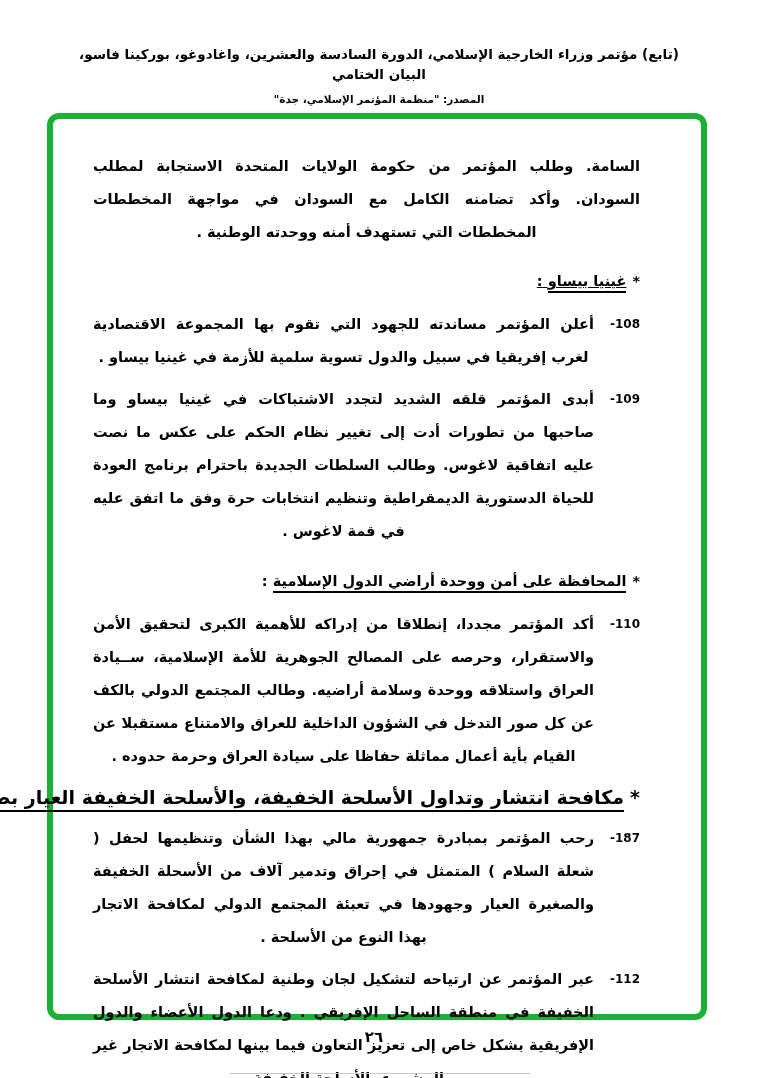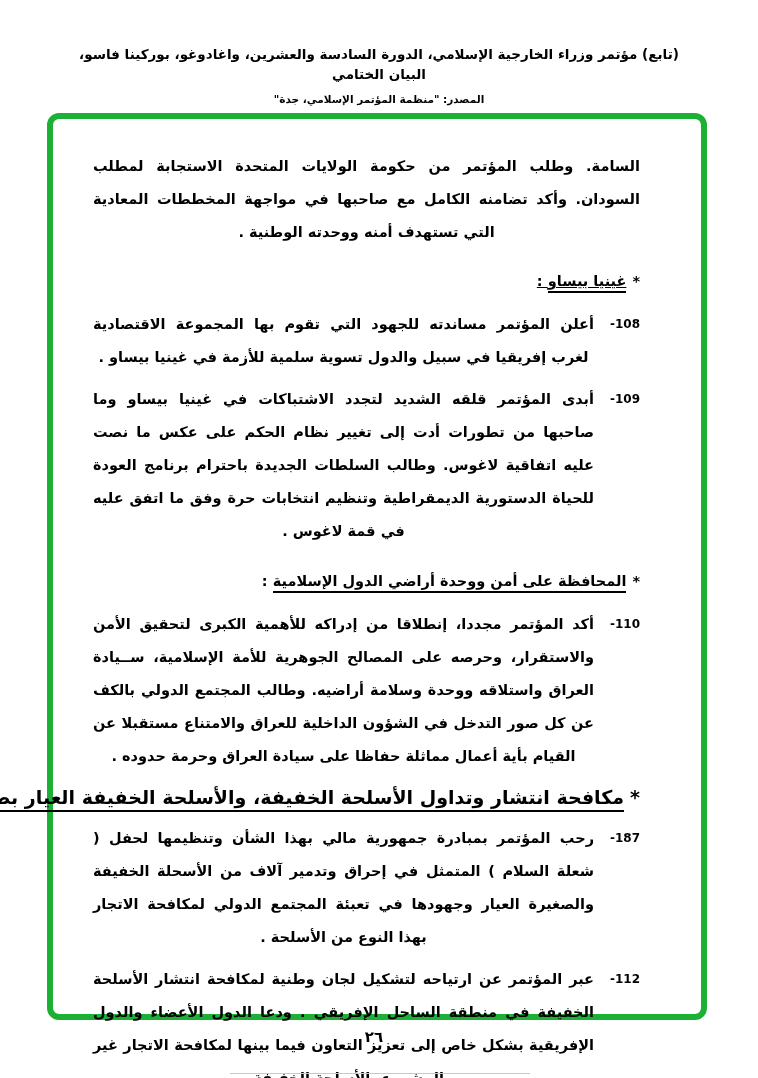--- a/index.html
+++ b/index.html
@@ -47,21 +47,21 @@
 
 <div class="page-header">
   <div class="page-title">(تابع) مؤتمر وزراء الخارجية الإسلامي، الدورة السادسة والعشرين، واغادوغو، بوركينا فاسو، البيان الختامي</div>
   <div class="page-source">المصدر:  "منظمة المؤتمر الإسلامي، جدة"</div>
 </div>
 
 <div class="green-frame"></div>
 
 <div class="doc-content">
 
-  <p class="para intro-para">السامة. وطلب المؤتمر من حكومة الولايات المتحدة الاستجابة لمطلب السودان. وأكد تضامنه الكامل مع صاحبها في مواجهة المخططات المعادية التي تستهدف أمنه ووحدته الوطنية .</p>
+  <p class="para intro-para">السامة. وطلب المؤتمر من حكومة الولايات المتحدة الاستجابة لمطلب السودان. وأكد تضامنه الكامل مع السودان في مواجهة المخططات المخططات التي تستهدف أمنه ووحدته الوطنية .</p>
 
   <div class="sec-heading h1-heading">
     <span class="h-star">*</span><span class="h-underline">غينيا بيساو</span><span> :</span>
   </div>
 
   <div class="numbered-item">
     <div class="item-number">108-</div>
     <p class="para item-text">أعلن المؤتمر مساندته للجهود التي تقوم بها المجموعة الاقتصادية لغرب إفريقيا في سبيل والدول تسوية سلمية للأزمة في غينيا بيساو .</p>
   </div>
 

